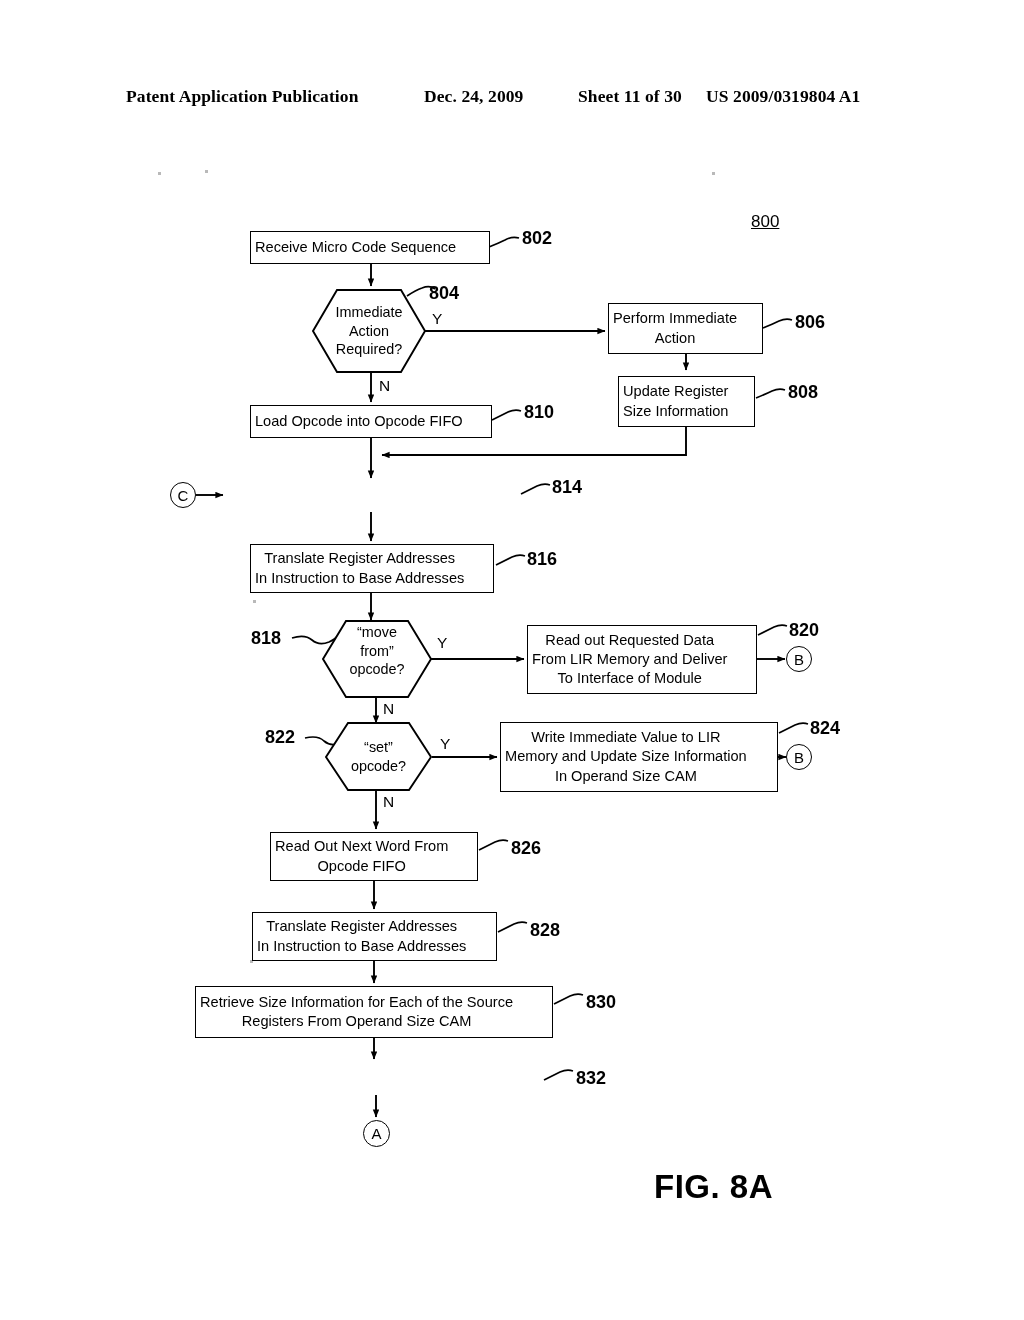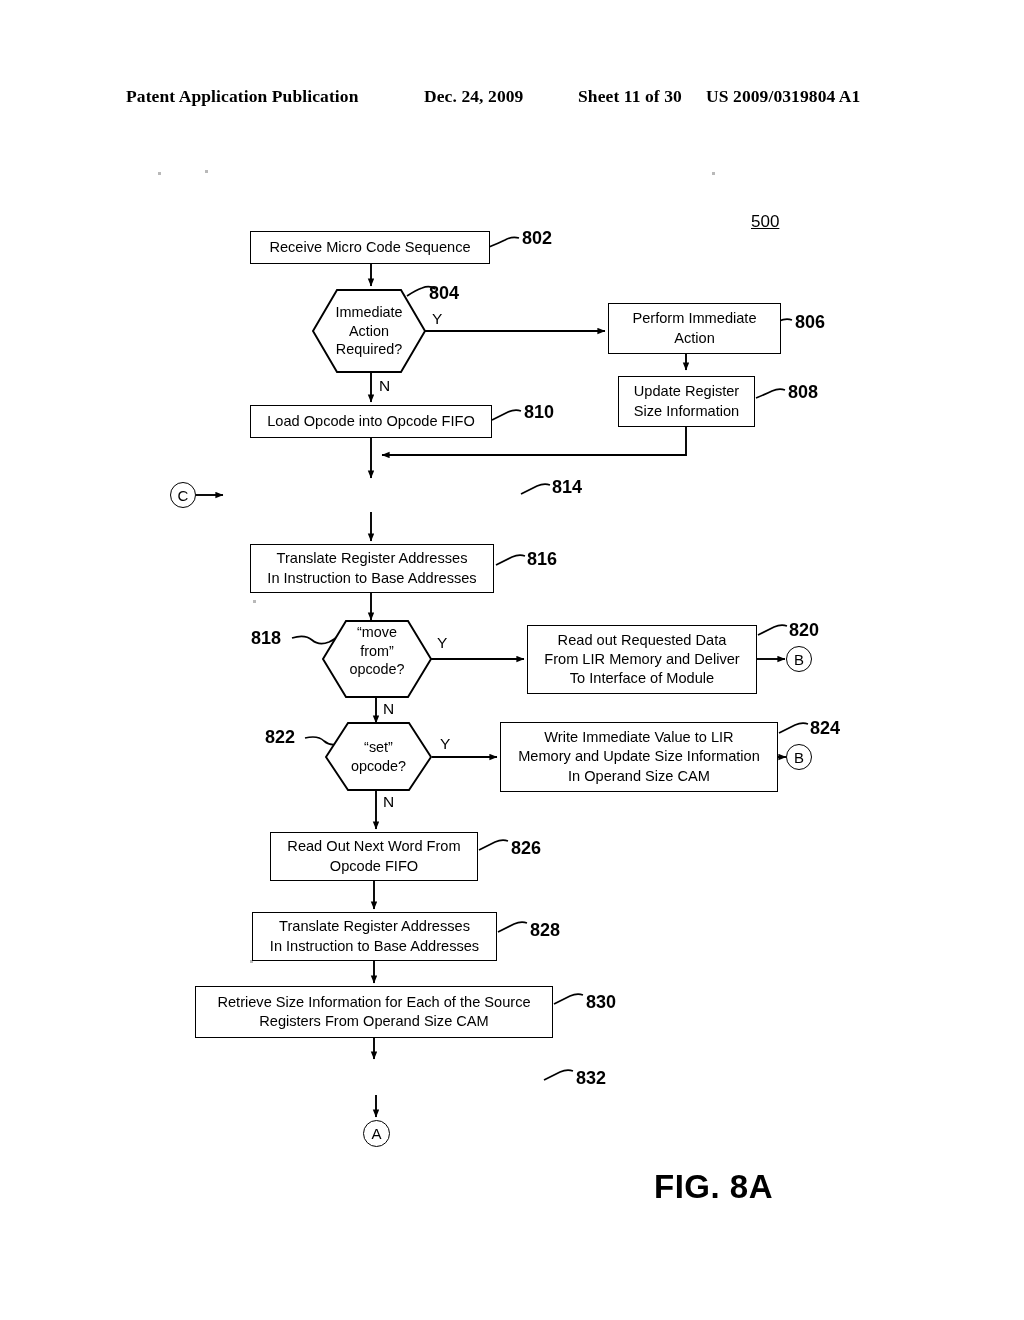--- a/index.html
+++ b/index.html
@@ -72,21 +72,20 @@
   }
 
   
   .node {
     position: absolute;
     box-sizing: border-box;
     border: 1.6px solid #000;
     background: #ffffff;
     display: flex;
     align-items: center;
-    justify-content: center;
     text-align: center;
     font-size: 14.6px;
     line-height: 1.32;
     font-family: "Liberation Sans", sans-serif;
     padding: 1px 4px;
   }
 
   
   .hex-wrap {
     position: absolute;
@@ -155,21 +154,21 @@
     <span class="hdr-sheet">Sheet 11 of 30</span>
     <span class="hdr-num">US 2009/0319804 A1</span>
   </div>
 
   <div class="speck" style="left:158px; top:172px;"></div>
   <div class="speck" style="left:205px; top:170px;"></div>
   <div class="speck" style="left:712px; top:172px;"></div>
   <div class="speck" style="left:253px; top:600px;"></div>
   <div class="speck" style="left:250px; top:960px;"></div>
 
-  <div class="fig-num-800">500</div>
+  <div class="fig-num-800">800</div>
 
   <svg id="flow-svg" viewBox="0 0 1024 1320">
     <defs>
       <marker id="arrow" markerWidth="9" markerHeight="9" refX="7.6" refY="3.2" orient="auto" markerUnits="userSpaceOnUse">
         <path d="M0,0 L8,3.2 L0,6.4 z" fill="#000"></path>
       </marker>
     </defs>
     <g stroke="#000" stroke-width="1.9" fill="none">
 
       <line x1="371" y1="263" x2="371" y2="286" marker-end="url(#arrow)"></line>
@@ -243,21 +242,21 @@
     <div class="hex-text">
       <span style="white-space:pre-line;">Immediate
 Action
 Required?</span>
     </div>
   </div>
   <div class="ref" style="left:429px; top:283px;">804</div>
   <div class="branch" style="left:432px; top:310px;">Y</div>
   <div class="branch" style="left:379px; top:377px;">N</div>
 
-  <div class="node" style="left:608px; top:303px; width:173px; height:51px;">
+  <div class="node" style="left:608px; top:303px; width:155px; height:51px;">
     <span style="white-space:pre-line;">Perform Immediate
 Action</span>
   </div>
   <div class="ref" style="left:795px; top:312px;">806</div>
 
   <div class="node" style="left:618px; top:376px; width:137px; height:51px;">
     <span style="white-space:pre-line;">Update Register
 Size Information</span>
   </div>
   <div class="ref" style="left:788px; top:382px;">808</div>

